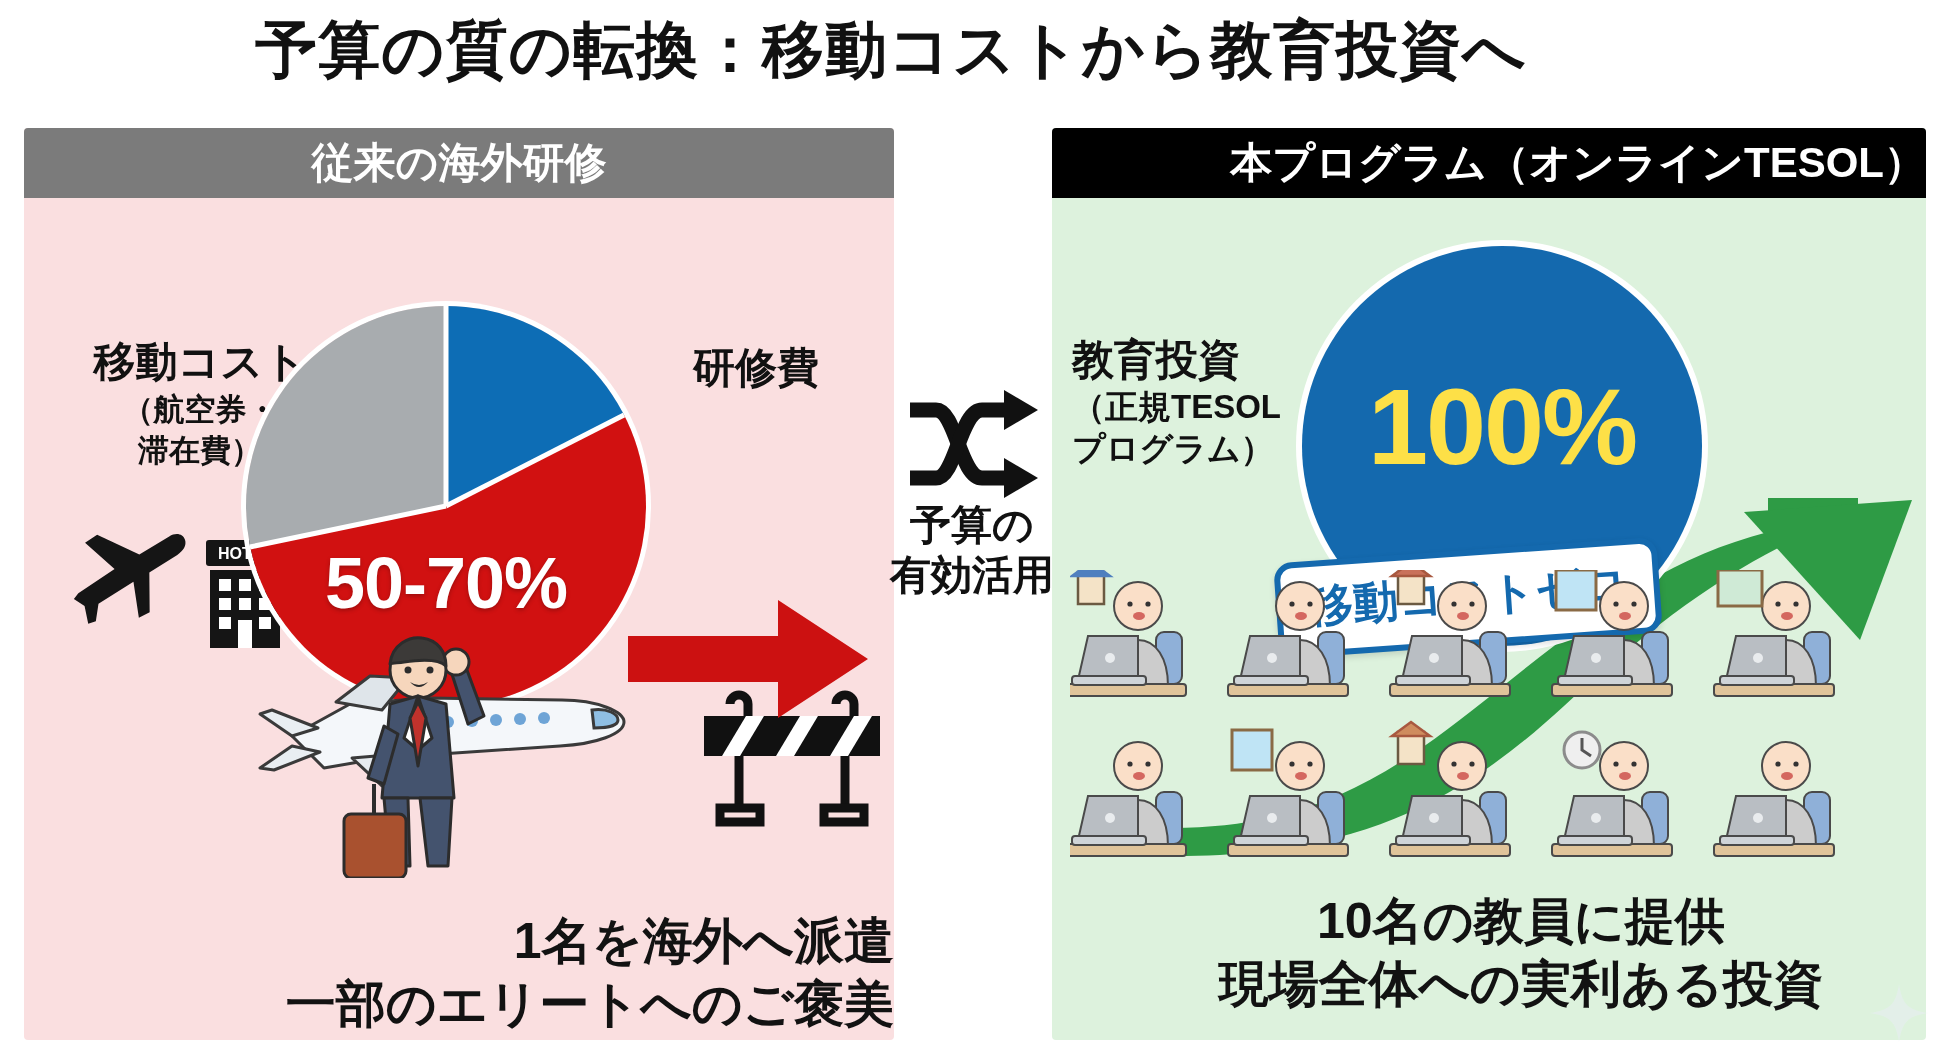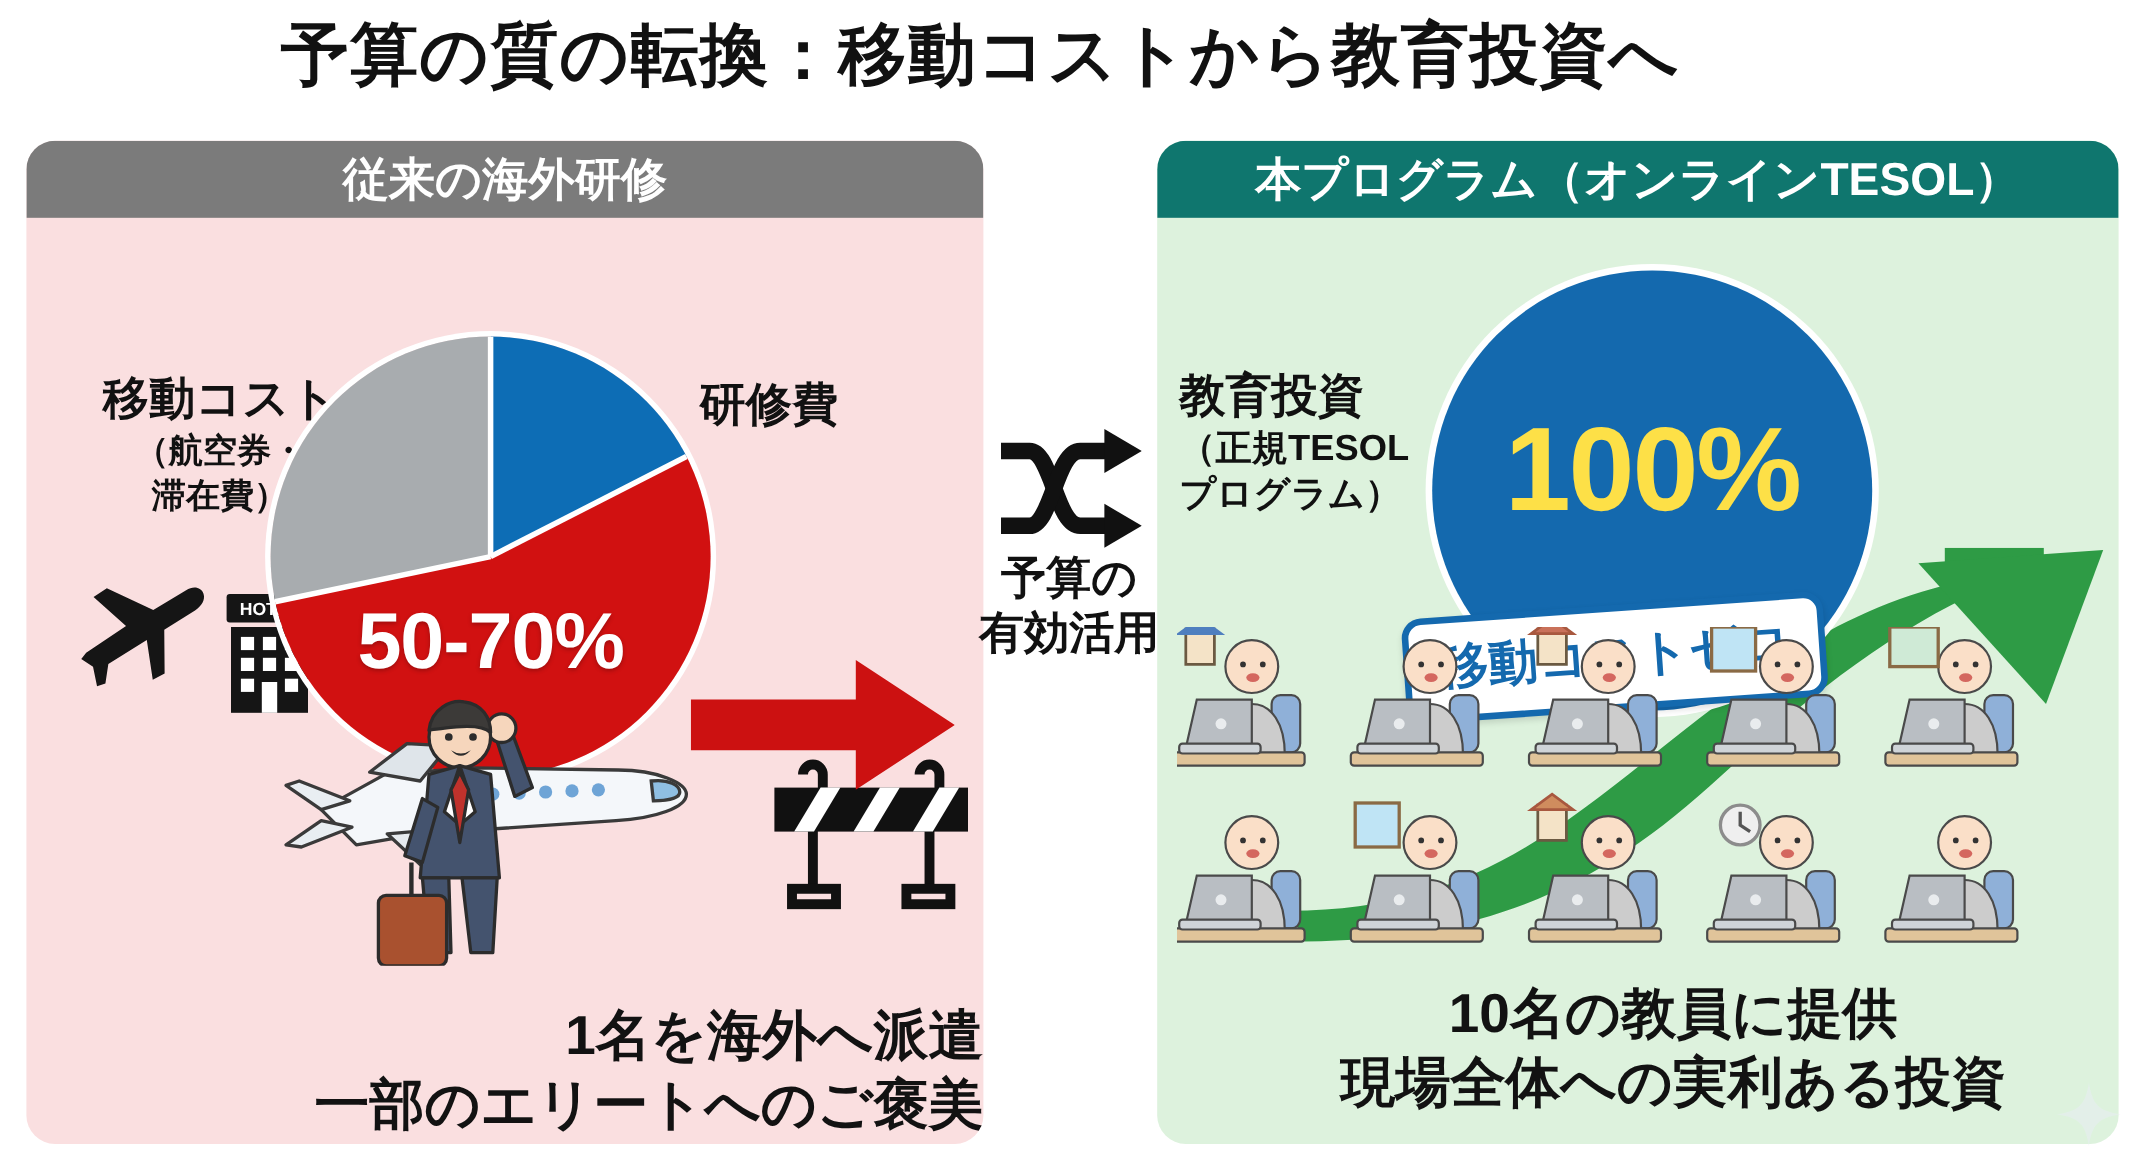--- a/index.html
+++ b/index.html
@@ -17,47 +17,47 @@
     position:absolute;left:0;top:8px;width:1782px;
     text-align:center;
     font-size:62px;font-weight:bold;color:#111111;
     letter-spacing:1px;
     white-space:nowrap;
   }
 
   
   .panel{
     position:absolute;
-    border-radius:26px;
+    border-radius:4px;
     overflow:hidden;
   }
   .panel-head{
     position:absolute;left:0;top:0;width:100%;
     height:70px;line-height:70px;
     text-align:center;color:#ffffff;
     font-size:42px;font-weight:bold;
     white-space:nowrap;
   }
   .panel-body{position:absolute;left:0;top:70px;right:0;bottom:0;}
 
   #panel-left{left:24px;top:128px;width:870px;height:912px;background:#fadfe0;}
   #panel-left .panel-head{background:#7b7b7b;}
   #panel-right{left:1052px;top:128px;width:874px;height:912px;background:#ddf2dd;}
-  #panel-right .panel-head{background:#0f766e;}
+  #panel-right .panel-head{background:#000000;text-align:right;}
 
   
   .lbl-move{
     position:absolute;left:36px;top:140px;width:280px;
     font-size:42px;font-weight:bold;color:#111;line-height:1.16;
     text-align:center;
   }
   .lbl-move .sub{font-size:31px;display:block;margin-top:4px;line-height:1.2;}
   .lbl-train{
     position:absolute;left:612px;top:142px;width:240px;
-    font-size:42px;font-weight:bold;color:#111;text-align:left;
+    font-size:42px;font-weight:bold;color:#111;text-align:center;
   }
 
   
   .icon-plane{position:absolute;left:42px;top:318px;width:130px;height:110px;}
   .icon-hotel{position:absolute;left:176px;top:340px;width:90px;height:112px;}
 
   
   .pie-wrap{position:absolute;left:222px;top:108px;width:400px;height:400px;}
   .pie{
     width:400px;height:400px;border-radius:50%;

